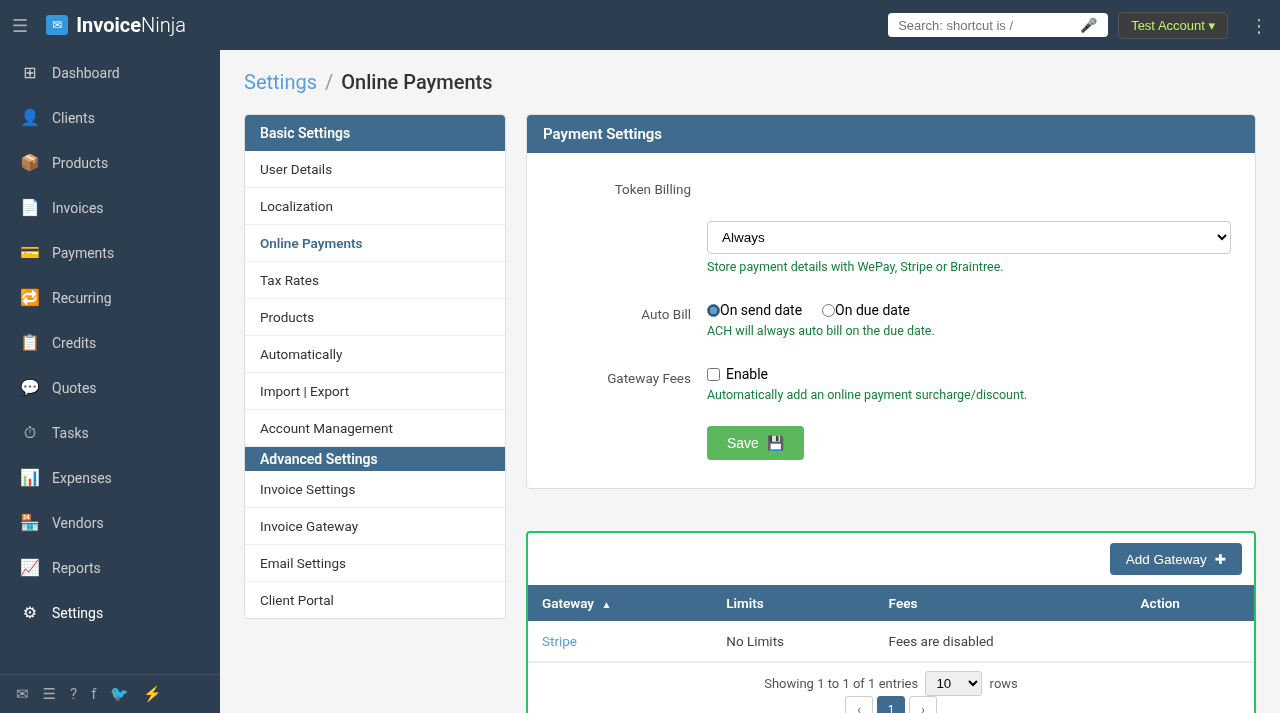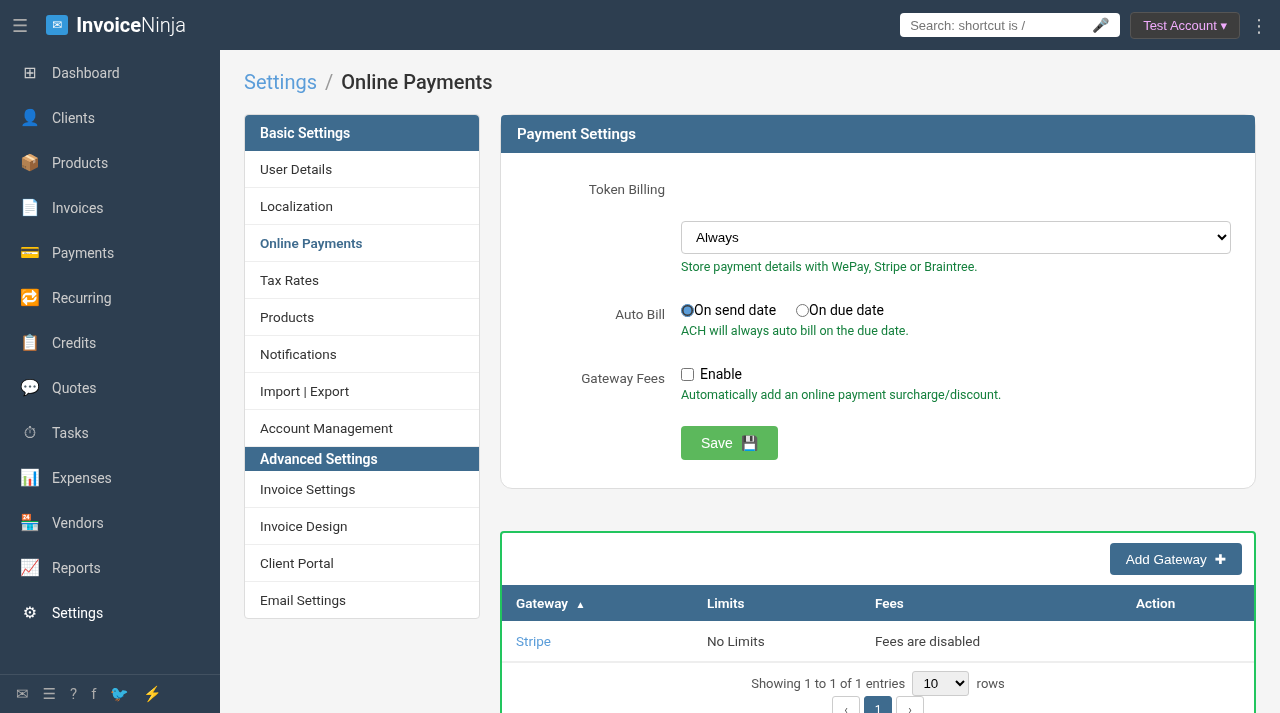--- a/index.html
+++ b/index.html
@@ -44,27 +44,27 @@
     }
     .navbar-search input {
       border: none;
       outline: none;
       font-size: 13px;
       flex: 1;
       background: transparent;
     }
     .navbar-account-btn {
       background: #3d3d3d;
-      color: #f0abfc;
+      color: #bef264;
       border: 1px solid #555;
       border-radius: 4px;
       padding: 5px 12px;
       cursor: pointer;
       font-size: 13px;
-      margin-right: 10px;
+      margin-right: 22px;
     }
     .navbar-menu-icon {
       color: #ccc;
       font-size: 18px;
       cursor: pointer;
     }
     .hamburger-icon { color: #aaa; font-size: 18px; cursor: pointer; margin-right: 8px; }
 
     
     .app-body { display: flex; flex: 1; overflow: hidden; }
@@ -126,21 +126,21 @@
 
     
     .content-grid {
       display: flex;
       gap: 20px;
       align-items: flex-start;
     }
 
     
     .settings-menu {
-      width: 236px;
+      width: 262px;
       flex-shrink: 0;
       background: white;
       border: 1px solid #ddd;
       border-radius: 4px;
     }
     .settings-menu-header {
       background: #3e6b8e;
       color: white;
       padding: 10px 15px;
       font-size: 14px;
@@ -169,21 +169,21 @@
       flex: 1;
       display: flex;
       flex-direction: column;
       gap: 16px;
     }
 
     
     .card {
       background: white;
       border: 1px solid #ddd;
-      border-radius: 12px;
+      border-radius: 4px;
     }
     .card-header {
       background: #3e6b8e;
       color: white;
       padding: 10px 16px;
       font-size: 15px;
       font-weight: 600;
       border-radius: 4px 4px 0 0;
     }
     .card-body {
@@ -422,28 +422,28 @@
 
     <div class="content-grid">
 
       <div class="settings-menu">
         <div class="settings-menu-header">Basic Settings</div>
         <div class="settings-menu-item">User Details</div>
         <div class="settings-menu-item">Localization</div>
         <div class="settings-menu-item active">Online Payments</div>
         <div class="settings-menu-item">Tax Rates</div>
         <div class="settings-menu-item">Products</div>
-        <div class="settings-menu-item">Notifications</div>
+        <div class="settings-menu-item">Automatically</div>
         <div class="settings-menu-item">Import | Export</div>
         <div class="settings-menu-item">Account Management</div>
         <div class="settings-menu-section-header">Advanced Settings</div>
         <div class="settings-menu-item">Invoice Settings</div>
-        <div class="settings-menu-item">Invoice Design</div>
+        <div class="settings-menu-item">Invoice Gateway</div>
+        <div class="settings-menu-item">Email Settings</div>
         <div class="settings-menu-item">Client Portal</div>
-        <div class="settings-menu-item">Email Settings</div>
       </div>
 
       <div class="settings-panel">
 
         <div class="card">
           <div class="card-header">Payment Settings</div>
           <div class="card-body">
 
             <div class="form-row">
               <div class="form-label">Token Billing</div>

